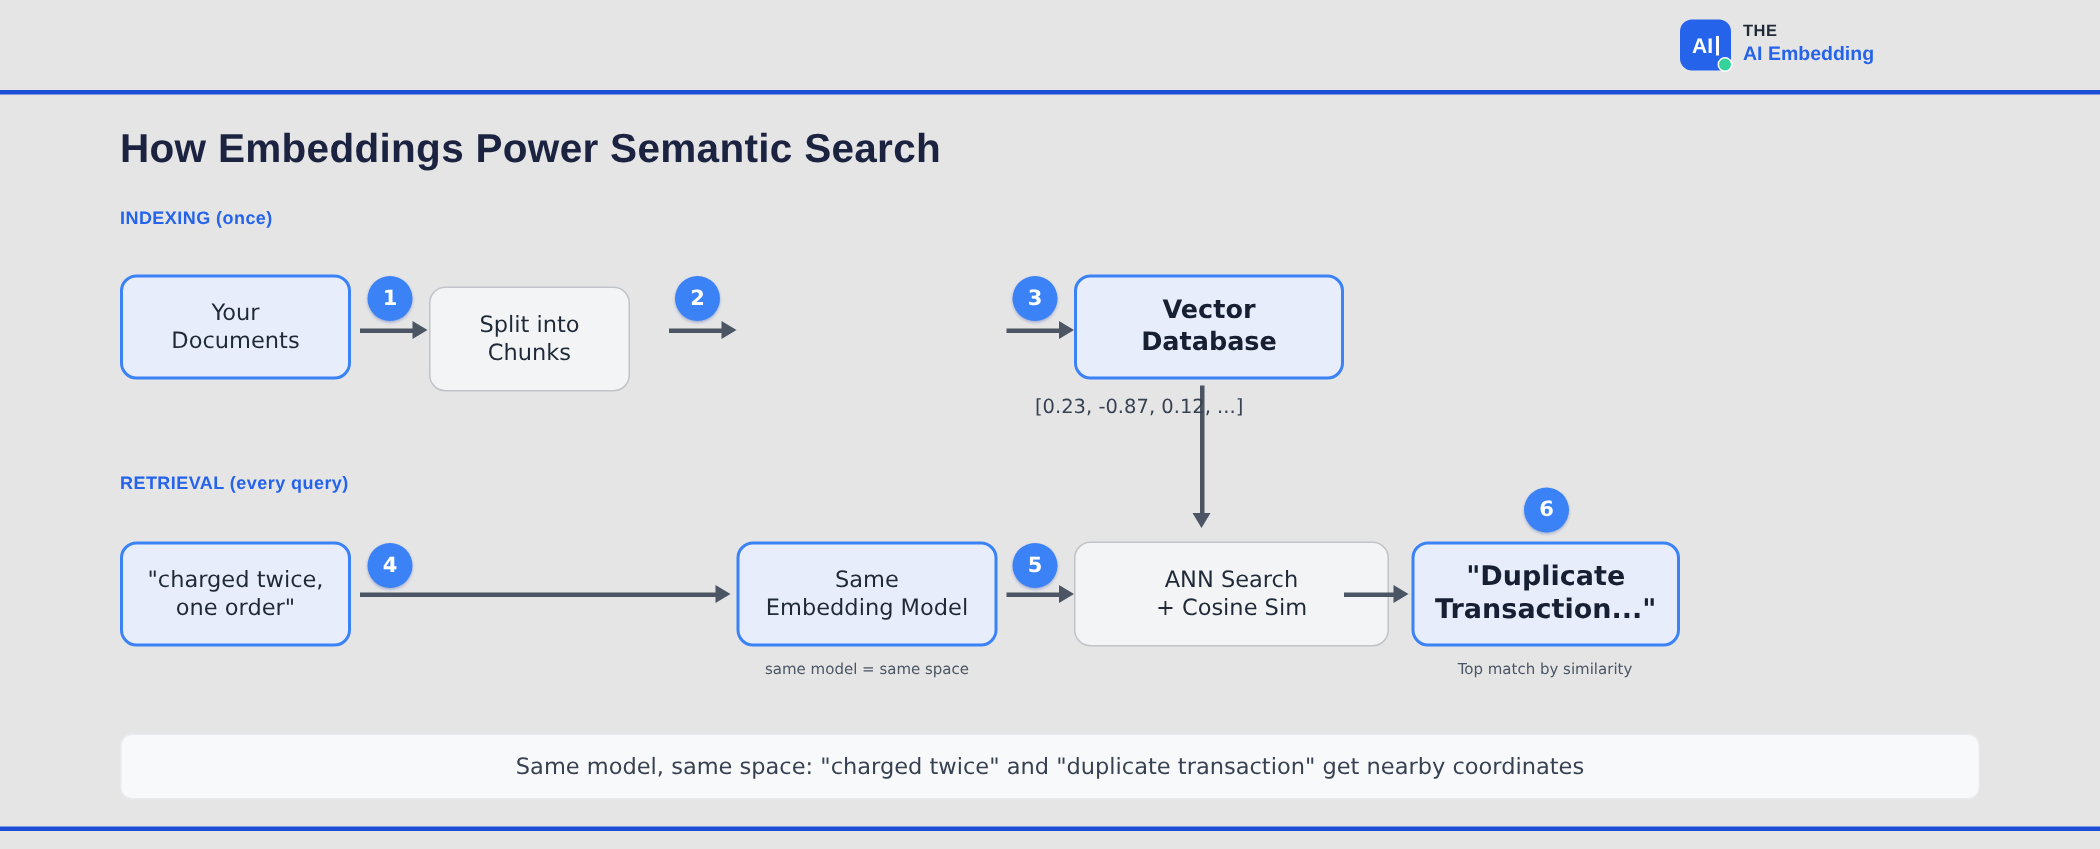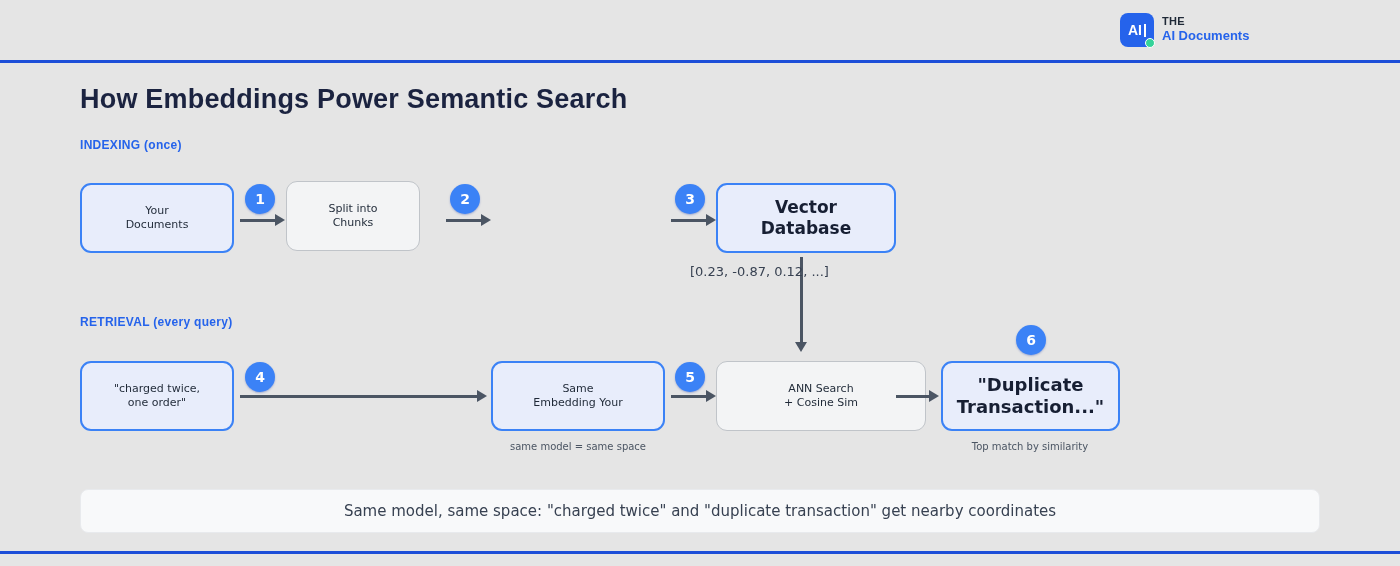--- a/index.html
+++ b/index.html
@@ -54,21 +54,21 @@
     letter-spacing: 0.3px;
   }
   .section-indexing { top: 138px; }
   .section-retrieval { top: 315px; }
 
   
   .node {
     position: absolute; height: 70px;
     display: flex; align-items: center; justify-content: center;
     text-align: center; white-space: pre-line;
-    border-radius: 11px; font-size: 11px; color: #1f2937;
+    border-radius: 11px; font-size: 15px; color: #1f2937;
     line-height: 1.25; padding: 4px;
   }
   .node-blue { background: #e8edfb; border: 2px solid #3b82f6; }
   .node-gray { background: #f3f4f5; border: 1.5px solid #c0c4c9; }
   .node-bold { font-weight: 700; font-size: 17px; color: #171f33; }
   .node-bold-lg { font-weight: 700; font-size: 18px; color: #171f33; }
 
   
   .badge {
     position: absolute; width: 30px; height: 30px; border-radius: 50%;
@@ -117,55 +117,55 @@
 </style>
 </head>
 <body>
 
 <div class="canvas">
 
   <div class="logo-box">AI</div>
   <div class="logo-dot"></div>
   <div class="brand">
     <div class="brand-top">THE</div>
-    <div class="brand-bottom">AI Documents</div>
+    <div class="brand-bottom">AI Embedding</div>
   </div>
 
   <div class="rule rule-top"></div>
 
   <div class="page-title">How Embeddings Power Semantic Search</div>
   <div class="section-label section-indexing">INDEXING (once)</div>
   <div class="section-label section-retrieval">RETRIEVAL (every query)</div>
 
   <div class="node node-blue" style="left:80px; top:183px; width:154px;">Your
 Documents</div>
   <div class="arrow-right" style="left:240px; top:219px; width:36px;"></div>
   <div class="badge" style="left:245px; top:184px;">1</div>
 
-  <div class="node node-gray" style="left:286px; top:181px; width:134px;">Split into
+  <div class="node node-gray" style="left:286px; top:191px; width:134px;">Split into
 Chunks</div>
   <div class="arrow-right" style="left:446px; top:219px; width:36px;"></div>
   <div class="badge" style="left:450px; top:184px;">2</div>
 
   <div class="arrow-right" style="left:671px; top:219px; width:36px;"></div>
   <div class="badge" style="left:675px; top:184px;">3</div>
 
   <div class="node node-blue node-bold" style="left:716px; top:183px; width:180px;">Vector
 Database</div>
 
   <div class="vector-annotation" style="left:690px; top:264px; width:200px;">[0.23, -0.87, 0.12, ...]</div>
   <div class="arrow-down" style="left:800px; top:257px; height:86px;"></div>
 
   <div class="node node-blue" style="left:80px; top:361px; width:154px;">"charged twice,
 one order"</div>
   <div class="arrow-right" style="left:240px; top:395px; width:238px;"></div>
   <div class="badge" style="left:245px; top:362px;">4</div>
 
   <div class="node node-blue" style="left:491px; top:361px; width:174px;">Same
-Embedding Your</div>
+Embedding Model</div>
   <div class="arrow-right" style="left:671px; top:395px; width:36px;"></div>
   <div class="badge" style="left:675px; top:362px;">5</div>
 
   <div class="node node-gray" style="left:716px; top:361px; width:210px;">ANN Search
 + Cosine Sim</div>
   <div class="arrow-right" style="left:896px; top:395px; width:34px;"></div>
 
   <div class="badge" style="left:1016px; top:325px;">6</div>
   <div class="node node-blue node-bold-lg" style="left:941px; top:361px; width:179px;">"Duplicate
 Transaction..."</div>

